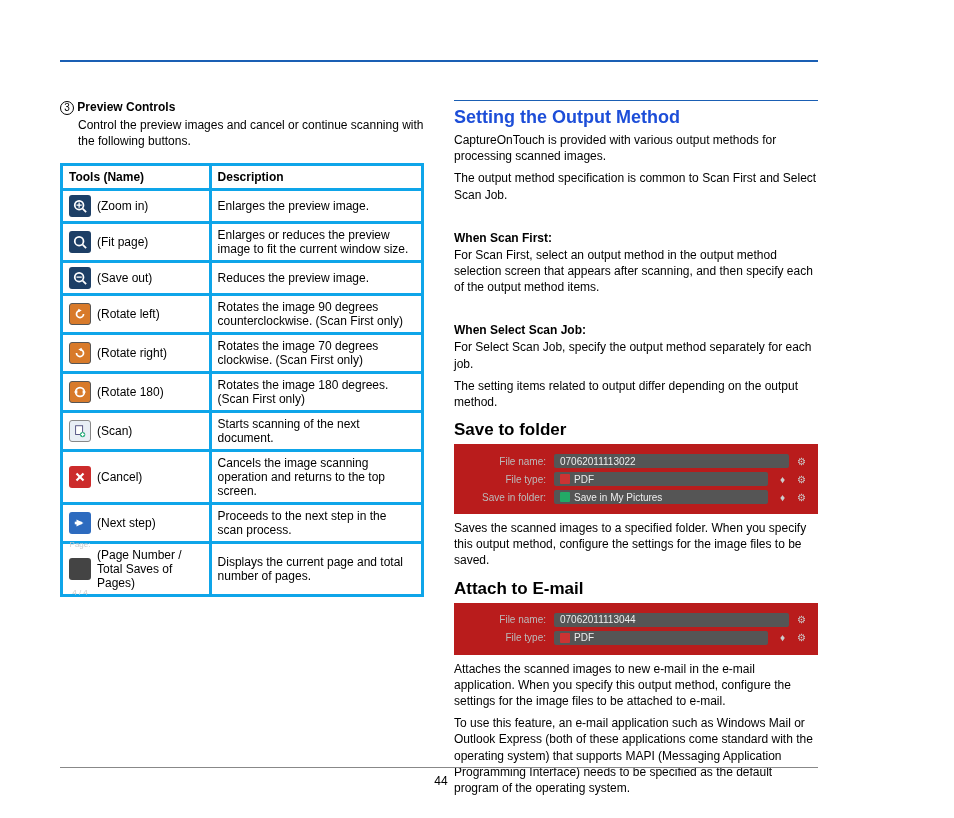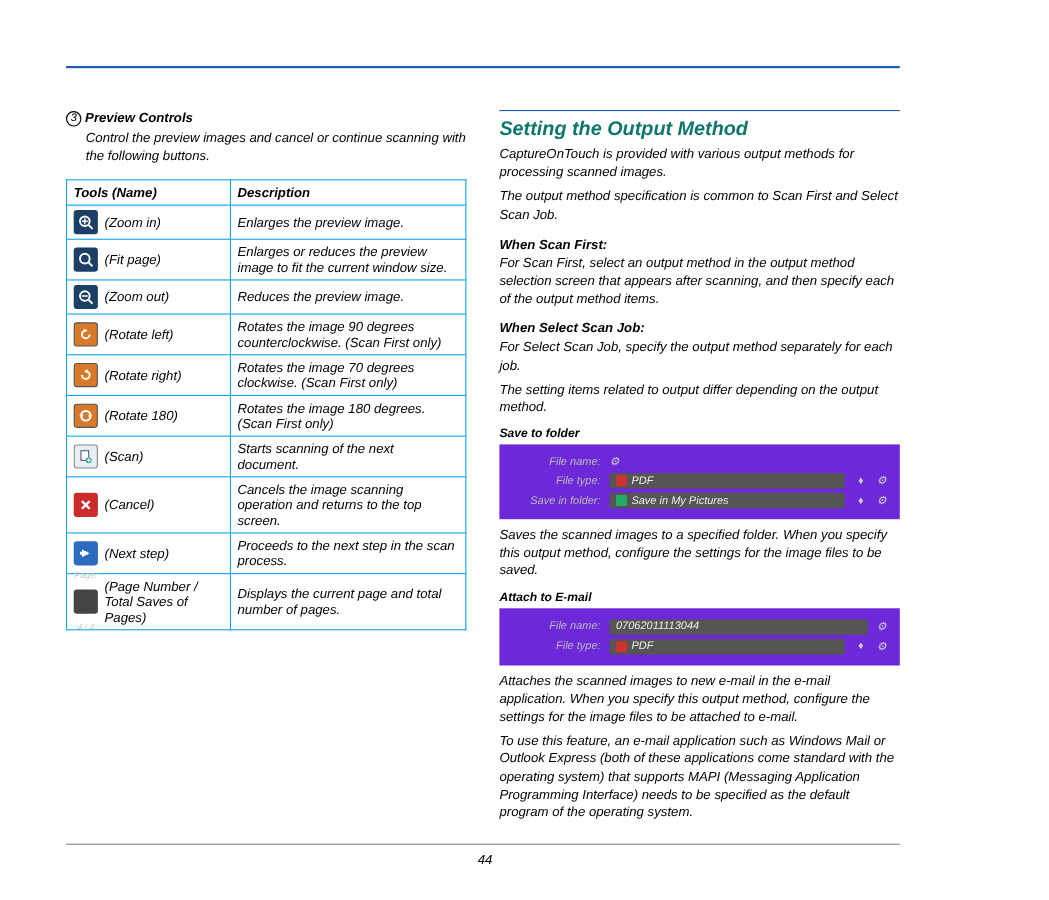--- a/index.html
+++ b/index.html
@@ -9,21 +9,20 @@
     font-family: Arial, Helvetica, sans-serif;
     font-size: 12px;
     color: #000;
     background: #fff;
   }
   .page {
     width: 878px;
     height: 818px;
     position: relative;
     padding: 60px 60px 40px 60px;
-    font-style: italic;
   }
   .top-rule {
     position: absolute;
     top: 60px;
     left: 60px;
     right: 60px;
     height: 2px;
     background: #1a5fb4;
   }
   .columns {
@@ -43,45 +42,45 @@
     height: 14px;
     line-height: 12px;
     text-align: center;
     font-size: 10px;
     vertical-align: middle;
   }
   .bold { font-weight: bold; }
   .section-heading {
     font-size: 18px;
     font-weight: bold;
-    color: #0f766e;
+    color: #1d4ed8;
     margin: 0 0 4px 0;
     border-top: 1px solid #1a5fb4;
     padding-top: 6px;
   }
   .subhead {
     font-weight: bold;
-    margin-top: 12px;
+    margin-top: 28px;
     margin-bottom: 2px;
   }
   .subhead-sm {
     font-weight: bold;
     margin-top: 10px;
     margin-bottom: 4px;
-    font-size: 11px;
+    font-size: 17px;
   }
   p { margin: 2px 0 6px 0; line-height: 1.35; }
   .indent { padding-left: 18px; }
   table.tools {
     border-collapse: collapse;
     width: 100%;
     margin-top: 14px;
   }
   table.tools th, table.tools td {
-    border: 1px solid #0ea5e9;
+    border: 3px solid #0ea5e9;
     padding: 4px 6px;
     text-align: left;
     vertical-align: middle;
     font-size: 12px;
   }
   table.tools th { font-weight: bold; }
   .icon-cell { display: flex; align-items: center; gap: 6px; }
   .ico {
     width: 22px; height: 22px;
     display: inline-flex;
@@ -94,21 +93,21 @@
   }
   .ico-blue { background: #2d6bbf; }
   .ico-blue-dark { background: #1d3f66; }
   .ico-orange { background: #d87a2a; border: 1px solid #555; }
   .ico-red { background: #cc2b2b; }
   .ico-gray { background: #444; color:#ccc; font-size:8px; line-height:1; text-align:center; }
   .ico-doc { background: #e8eef5; border:1px solid #888; color:#336; }
   .ico svg { width: 14px; height: 14px; }
   
   .dark-panel {
-    background: #6d28d9;
+    background: #b91c1c;
     color: #ddd;
     font-size: 10px;
     padding: 8px 12px;
     margin-bottom: 6px;
   }
   .dp-row {
     display: flex;
     align-items: center;
     gap: 8px;
     padding: 2px 0;
@@ -200,21 +199,21 @@
           <tr>
             <td>
                 <div class="icon-cell">
               <span class="ico ico-blue-dark">
                     <svg viewBox="0 0 16 16">
                       <circle cx="7" cy="7" r="5" fill="none" stroke="#fff" stroke-width="2"></circle>
                       <line x1="11" y1="11" x2="15" y2="15" stroke="#fff" stroke-width="2"></line>
                       <line x1="4" y1="7" x2="10" y2="7" stroke="#fff" stroke-width="1.5"></line>
                     </svg>
                   </span>
-              <span>(Zoom out)</span>
+              <span>(Save out)</span>
             </div>
               </td>
             <td>Reduces the preview image.</td>
           </tr>
           <tr>
             <td>
                 <div class="icon-cell">
               <span class="ico ico-orange">
                     <svg viewBox="0 0 16 16">
                       <path d="M12 8 A4 4 0 1 1 8 4" fill="none" stroke="#fff" stroke-width="2"></path>
@@ -325,20 +324,21 @@
       <p>For Scan First, select an output method in the output method selection screen that appears after scanning, and then specify each of the output method items.</p>
 
       <div class="subhead">When Select Scan Job:</div>
       <p>For Select Scan Job, specify the output method separately for each job.</p>
       <p>The setting items related to output differ depending on the output method.</p>
 
       <div class="subhead-sm">Save to folder</div>
       <div class="dark-panel">
         <div class="dp-row">
           <span class="dp-label">File name:</span>
+          <span class="dp-field">07062011113022</span>
           <span class="dp-gear">⚙</span>
         </div>
         <div class="dp-row">
           <span class="dp-label">File type:</span>
           <span class="dp-field">
               <span class="pdf-ico"></span>
               <span>PDF</span>
             </span>
           <span class="dp-arrows">♦</span>
           <span class="dp-gear">⚙</span>

